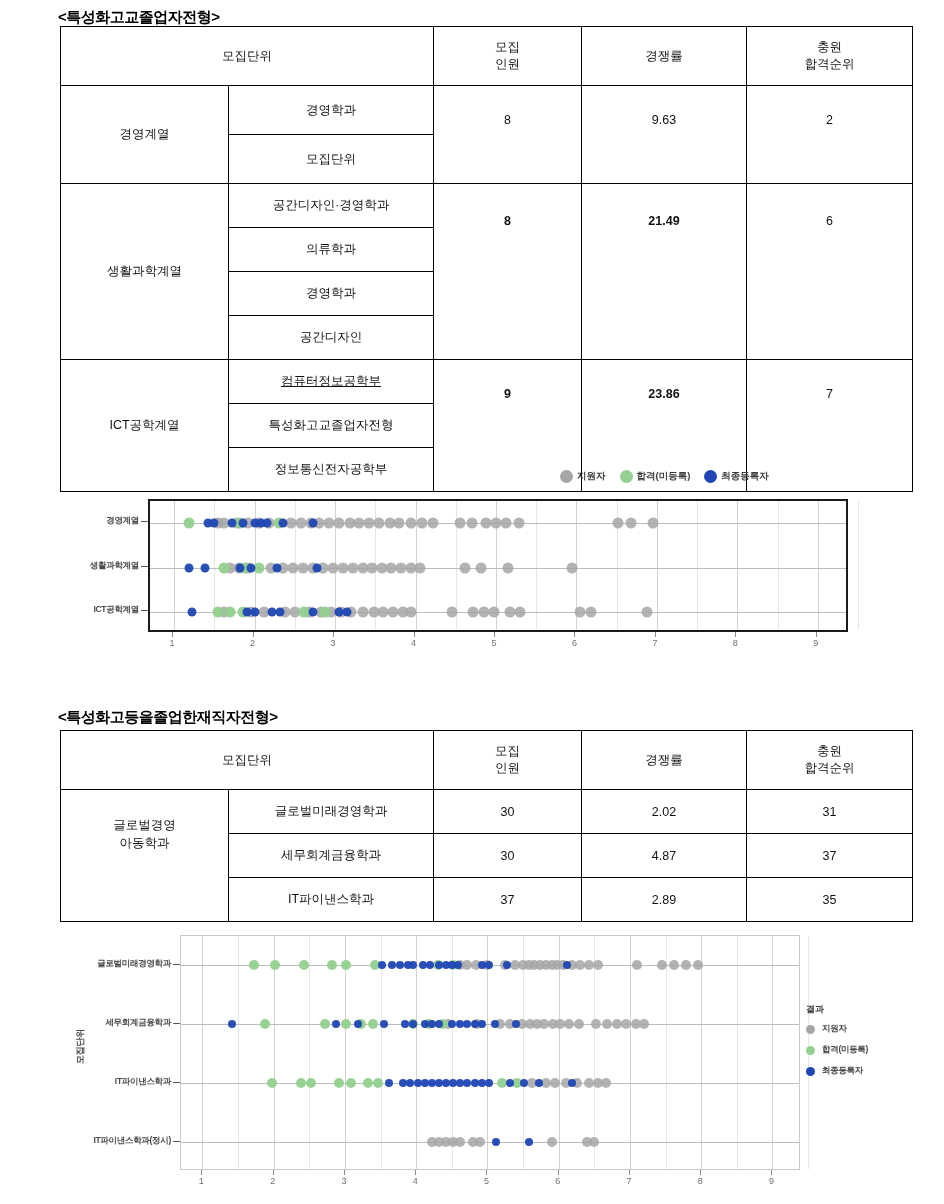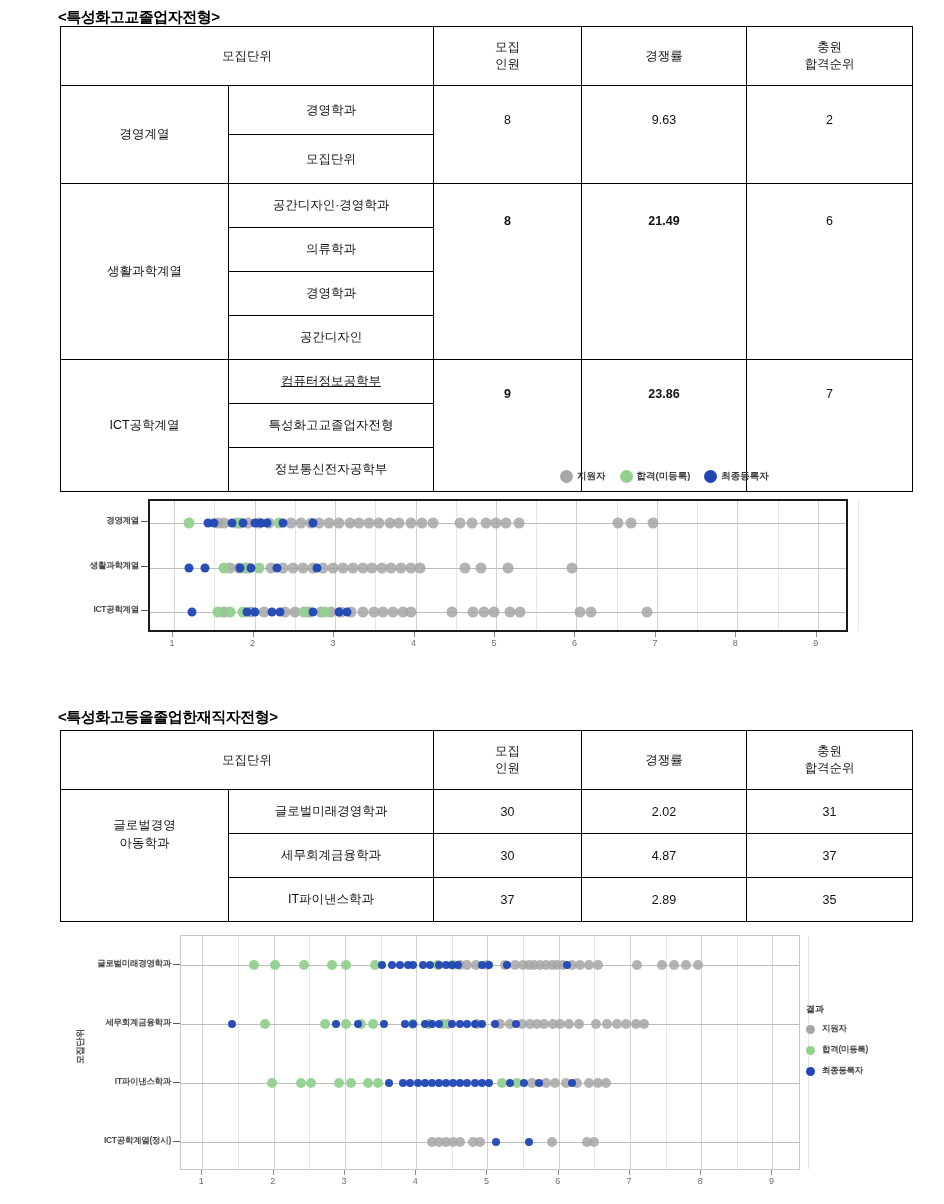--- a/index.html
+++ b/index.html
@@ -645,21 +645,21 @@
         <div class="pt" style="width: 8px; height: 8px; background: rgb(31, 70, 180); left: 314.989px; top: 205.625px; opacity: 0.95;"></div>
         <div class="pt" style="width: 8px; height: 8px; background: rgb(31, 70, 180); left: 347.77px; top: 205.625px; opacity: 0.95;"></div>
       </div>
     <div id="chart2-ylabels">
         <div class="ylabel" style="top: 39.375px; right: 773px;">글로벌미래경영학과</div>
         <div class="ytick" style="left: 173px; top: 39.375px;"></div>
         <div class="ylabel" style="top: 98.125px; right: 773px;">세무회계금융학과</div>
         <div class="ytick" style="left: 173px; top: 98.125px;"></div>
         <div class="ylabel" style="top: 156.875px; right: 773px;">IT파이낸스학과</div>
         <div class="ytick" style="left: 173px; top: 156.875px;"></div>
-        <div class="ylabel" style="top: 215.625px; right: 773px;">ICT공학계열(정시)</div>
+        <div class="ylabel" style="top: 215.625px; right: 773px;">IT파이낸스학과(정시)</div>
         <div class="ytick" style="left: 173px; top: 215.625px;"></div>
       </div>
     <div id="chart2-xlabels">
         <div class="xtick-label" style="left: 201.379px; top: 251px;">1</div>
         <div class="xtick-mark" style="left: 201.379px; top: 245px;"></div>
         <div class="xtick-label" style="left: 272.644px; top: 251px;">2</div>
         <div class="xtick-mark" style="left: 272.644px; top: 245px;"></div>
         <div class="xtick-label" style="left: 343.908px; top: 251px;">3</div>
         <div class="xtick-mark" style="left: 343.908px; top: 245px;"></div>
         <div class="xtick-label" style="left: 415.172px; top: 251px;">4</div>

